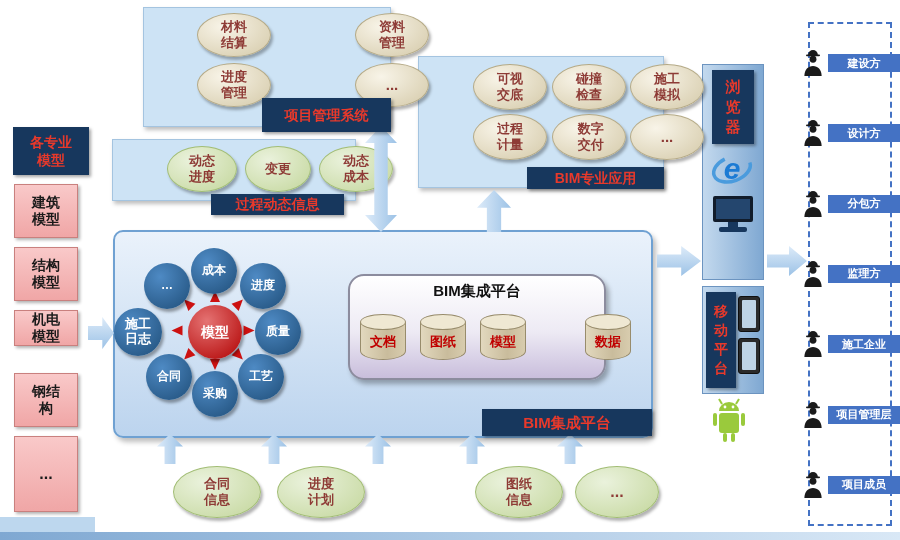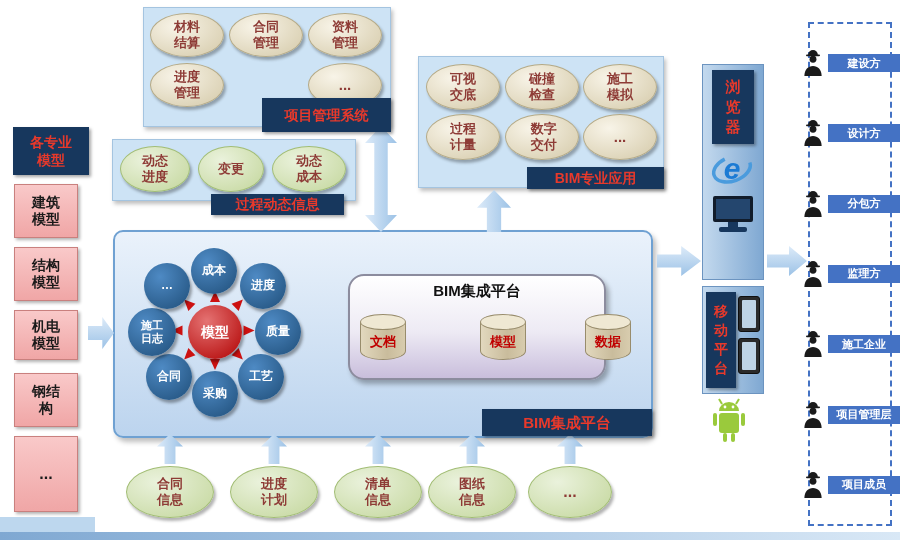--- a/index.html
+++ b/index.html
@@ -14,21 +14,21 @@
   .pink-box { position:absolute; left:14px; width:64px;
     background:linear-gradient(180deg,#F9C9C9,#F0A6A6); border:1px solid #C9807E;
     box-shadow:2px 2px 3px rgba(0,0,0,.3); display:flex; align-items:center; justify-content:center;
     text-align:center; font-size:14px; font-weight:bold; color:#1a1a1a; line-height:1.25; }
 
   .container-blue { position:absolute; background:#CDE3F5; border:1px solid #A4C4E0;
     box-shadow:2px 3px 4px rgba(0,0,0,.25); z-index:1; }
 
   .ellipse { position:absolute; border-radius:50%; display:flex; align-items:center; justify-content:center;
     text-align:center; font-weight:bold; color:#8E3B36; font-size:13px; line-height:1.2;
-    box-shadow:2px 3px 3px rgba(0,0,0,.3); z-index:2; }
+    box-shadow:2px 3px 3px rgba(0,0,0,.3); z-index:2;margin-left:47px; }
   .beige { background:radial-gradient(ellipse at 35% 30%,#F8F4E8,#D4C9A8); border:1px solid #B5AA87; }
   .green { background:radial-gradient(ellipse at 35% 30%,#EAF2DC,#C3D69B); border:1px solid #A2BD75; }
   .w2 { display:inline-block; width:2.25em; }
   .w3 { display:inline-block; width:3.3em; }
   .vtext { display:inline-block; width:1.1em; line-height:1.35; }
 
   .arr { position:absolute; z-index:3; }
   .arr-right { background:linear-gradient(180deg,#DDEBF9,#9CC2E6);
     clip-path:polygon(0 28%,55% 28%,55% 0,100% 50%,55% 100%,55% 72%,0 72%); }
   .arr-up { background:linear-gradient(90deg,#DDEBF9,#9CC2E6);
@@ -96,37 +96,34 @@
 
   <div class="navy-label" style="left:13px;top:127px;width:76px;height:48px;">
     <span class="w3">各专业模型</span>
   </div>
   <div class="pink-box" style="top:184px;height:54px;">
     <span class="w2">建筑模型</span>
   </div>
   <div class="pink-box" style="top:247px;height:54px;">
     <span class="w2">结构模型</span>
   </div>
-  <div class="pink-box" style="top:310px;height:50px;">
+  <div class="pink-box" style="top:310px;height:36px;">
     <span class="w2">机电模型</span>
   </div>
   <div class="pink-box" style="top:373px;height:54px;">
     <span class="w2">钢结构</span>
   </div>
   <div class="pink-box" style="top:436px;height:76px;font-size:16px;">
     <span>...</span>
   </div>
   <div class="arr arr-right" style="left:88px;top:317px;width:26px;height:32px;"></div>
 
   <div class="container-blue" style="left:143px;top:7px;width:248px;height:120px;"></div>
   <div class="ellipse beige" style="left:150px;top:13px;width:74px;height:44px;">
     <span class="w2">材料结算</span>
-  </div>
-  <div class="ellipse beige" style="left:229px;top:13px;width:74px;height:44px;">
-    <span class="w2">合同管理</span>
   </div>
   <div class="ellipse beige" style="left:308px;top:13px;width:74px;height:44px;">
     <span class="w2">资料管理</span>
   </div>
   <div class="ellipse beige" style="left:150px;top:63px;width:74px;height:44px;">
     <span class="w2">进度管理</span>
   </div>
   <div class="ellipse beige" style="left:308px;top:63px;width:74px;height:44px;font-size:15px;">
     <span>...</span>
   </div>
@@ -196,37 +193,42 @@
   </div>
   <div class="hub-node" style="left:238px;top:354px;">
     <span>工艺</span>
   </div>
   <div class="hub-node" style="left:192px;top:371px;">
     <span>采购</span>
   </div>
   <div class="hub-node" style="left:146px;top:354px;">
     <span>合同</span>
   </div>
-  <div class="hub-node" style="left:128px;top:308px;width:48px;height:48px;font-size:11px;">
+  <div class="hub-node" style="left:114px;top:308px;width:48px;height:48px;font-size:13px;">
     <span class="w2">施工日志</span>
   </div>
   <div class="hub-node" style="left:144px;top:263px;">
     <span>…</span>
   </div>
   <div class="hub-node hub-center" style="left:188px;top:305px;">
     <span>模型</span>
   </div>
 
   <div class="bim-core"></div>
   <div class="bim-core-title">BIM集成平台</div>
   <div class="cyl" style="left:360px;top:314px;">
     <div class="cyl-body"></div>
     <div class="cyl-top"></div>
     <div class="cyl-label">文档</div>
   </div>
+  <div class="cyl" style="left:420px;top:314px;">
+    <div class="cyl-body"></div>
+    <div class="cyl-top"></div>
+    <div class="cyl-label">图纸</div>
+  </div>
   <div class="cyl" style="left:480px;top:314px;">
     <div class="cyl-body"></div>
     <div class="cyl-top"></div>
     <div class="cyl-label">模型</div>
   </div>
   <div class="cyl" style="left:540px;top:314px;margin-left:45px;">
     <div class="cyl-body"></div>
     <div class="cyl-top"></div>
     <div class="cyl-label">数据</div>
   </div>
@@ -238,23 +240,20 @@
   <div class="arr arr-up" style="left:261px;top:434px;width:26px;height:30px;"></div>
   <div class="arr arr-up" style="left:365px;top:434px;width:26px;height:30px;"></div>
   <div class="arr arr-up" style="left:459px;top:434px;width:26px;height:30px;"></div>
   <div class="arr arr-up" style="left:557px;top:434px;width:26px;height:30px;"></div>
 
   <div class="ellipse green" style="left:126px;top:466px;width:88px;height:52px;">
     <span class="w2">合同信息</span>
   </div>
   <div class="ellipse green" style="left:230px;top:466px;width:88px;height:52px;">
     <span class="w2">进度计划</span>
-  </div>
-  <div class="ellipse green" style="left:334px;top:466px;width:88px;height:52px;">
-    <span class="w2">清单信息</span>
   </div>
   <div class="ellipse green" style="left:428px;top:466px;width:88px;height:52px;">
     <span class="w2">图纸信息</span>
   </div>
   <div class="ellipse green" style="left:528px;top:466px;width:84px;height:52px;font-size:16px;">
     <span>...</span>
   </div>
 
   <div class="arr arr-right" style="left:657px;top:246px;width:44px;height:30px;"></div>
   <div class="arr arr-right" style="left:767px;top:246px;width:40px;height:30px;"></div>

